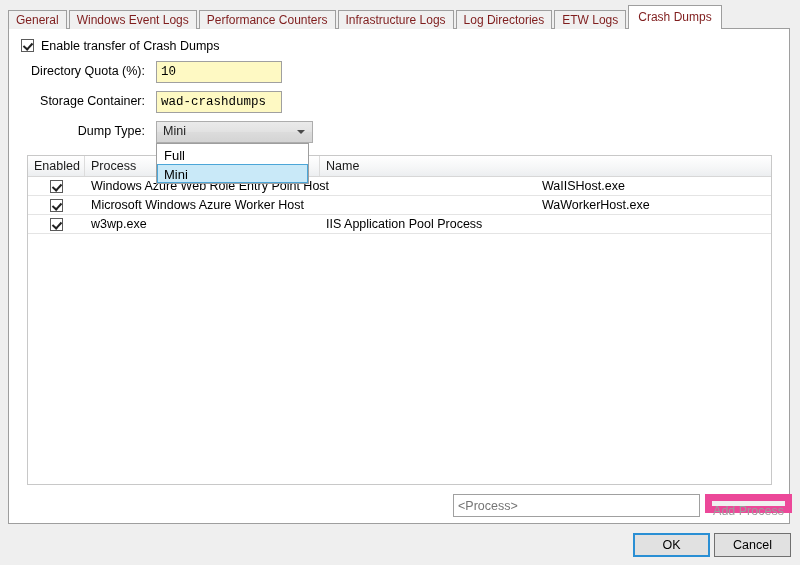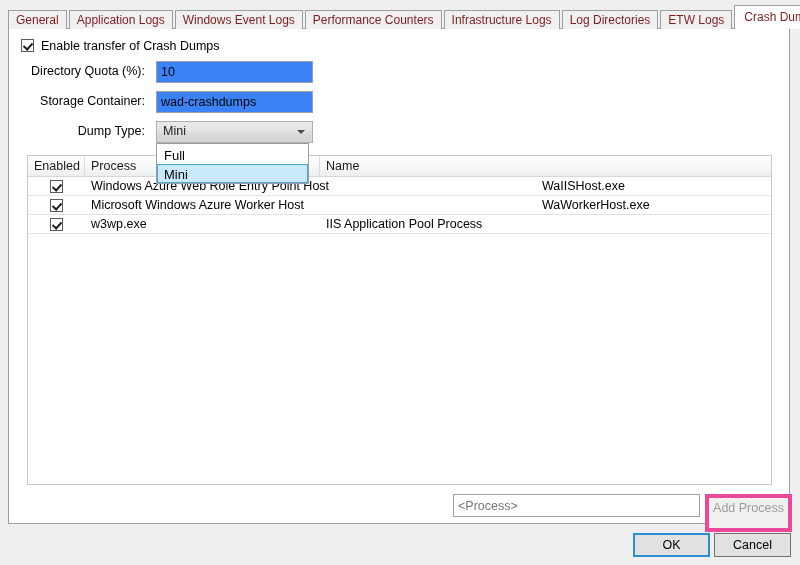--- a/index.html
+++ b/index.html
@@ -114,26 +114,26 @@
   }
   .lblbox {
     position: absolute;
     left: 18px;
     width: 118px;
     height: 22px;
   }
   .txtinput {
     position: absolute;
     left: 147px;
-    width: 157px;
+    width: 126px;
     height: 22px;
     border: 1px solid #a0a0a0;
-    background: #3b82f6;
-    box-sizing: border-box;
-    font-family: Liberation Sans, sans-serif;
+    background: #fef9c3;
+    box-sizing: border-box;
+    font-family: Liberation Mono, monospace;
     font-size: 12.5px;
     padding: 0 4px;
     color: #000;
     outline: none;
     line-height: 20px;
   }
   #row-quota { top: 32px; }
   #row-container { top: 62px; }
   #row-dumptype { top: 92px; }
 
@@ -267,23 +267,23 @@
     padding: 0 4px;
     color: #0f766e;
     outline: none;
     line-height: 21px;
   }
   #addproc-btn {
     position: absolute;
     left: 696px;
     top: 465px;
     width: 87px;
-    height: 38px;
+    height: 19px;
     background: #f0f0f0;
-    border: 4px solid #ec4899;
+    border: 7px solid #ec4899;
     box-sizing: border-box;
     font-family: "Liberation Sans", sans-serif;
     font-size: 12.5px;
     color: #9d9d9d;
     text-align: center;
     line-height: 21px;
   }
 
   
   .dlgbtn {
@@ -309,21 +309,20 @@
   #cancel-button {
     left: 714px;
     top: 533px;
   }
 </style>
 </head>
 <body>
 
 <div id="tabstrip">
   <div class="tab">General</div>
-  <div class="tab">Application Logs</div>
   <div class="tab">Windows Event Logs</div>
   <div class="tab">Performance Counters</div>
   <div class="tab">Infrastructure Logs</div>
   <div class="tab">Log Directories</div>
   <div class="tab">ETW Logs</div>
   <div class="tab active">Crash Dumps</div>
 </div>
 
 <div id="panel">
 

